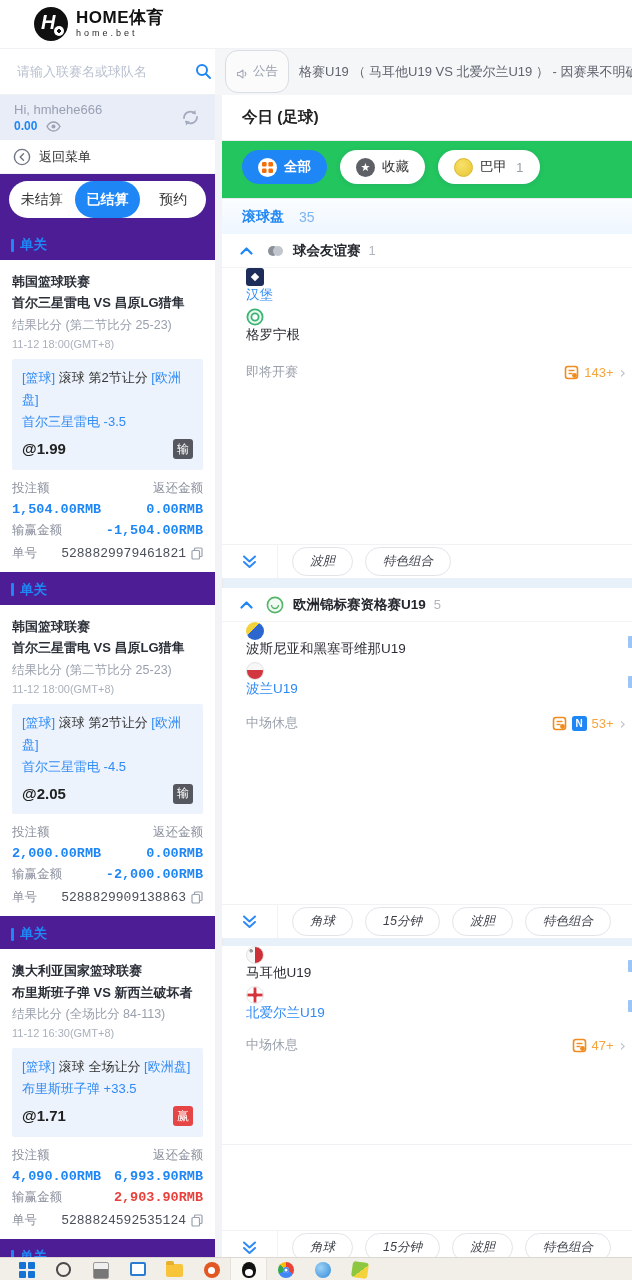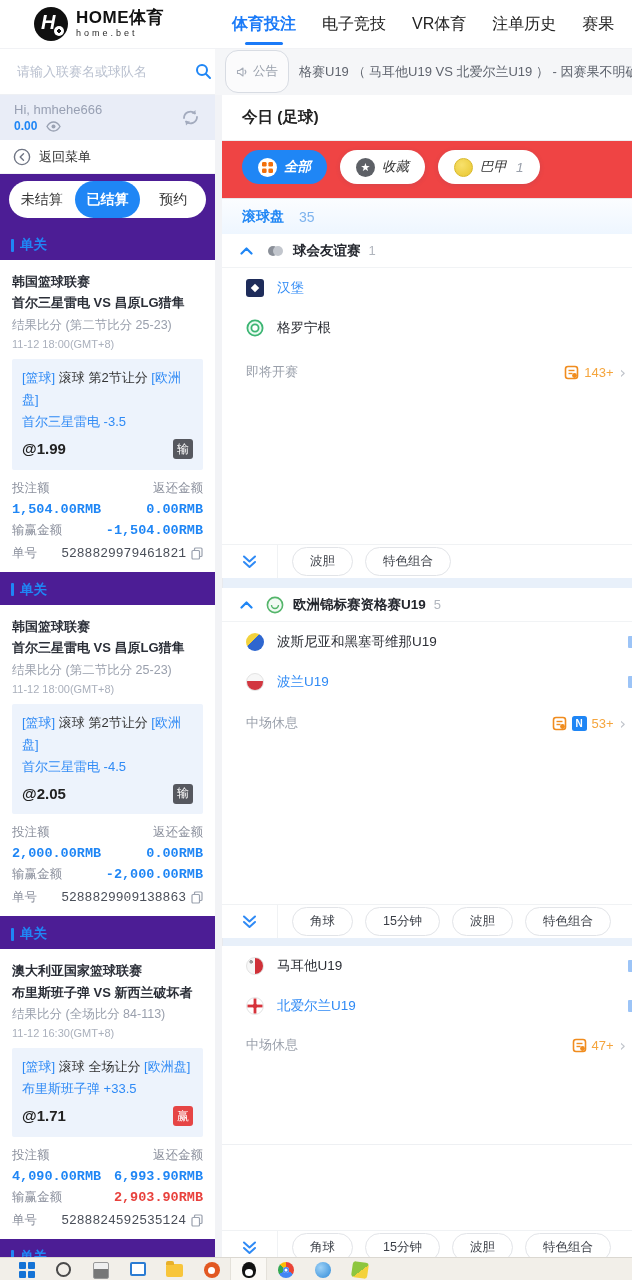--- a/index.html
+++ b/index.html
@@ -64,63 +64,63 @@
   .am-val{font-weight:bold;color:#1f86f5;font-size:13.5px;}
   .am-val.red{color:#e8413c;}
   .order-row{display:flex;align-items:center;margin-top:6px;}
   .order-no{color:#4a4f59;font-size:13px;margin-left:auto;}
   .copy-icon{margin-left:5px;display:flex;cursor:pointer;}
 
   
   .track{position:absolute;left:215px;top:95px;width:7px;height:1163px;background:#f2f3f6;border-right:1px solid #e8eaee;}
   .main{position:absolute;left:215px;top:48px;width:417px;height:1232px;}
   .announce{height:47px;background:#f5f6f8;display:flex;align-items:center;padding-left:10px;overflow:hidden;}
-  .announce-badge{display:flex;align-items:center;gap:5px;border:1px solid #d8dce3;border-radius:13px;
+  .announce-badge{display:flex;align-items:flex-end;gap:5px;border:1px solid #d8dce3;border-radius:13px;
                   padding:12px 10px;color:#9aa1ac;font-size:12.5px;background:#fbfbfc;flex:none;}
   .announce-text{margin-left:10px;font-size:13px;color:#5f646e;white-space:nowrap;overflow:hidden;flex:1;}
   .mblock{margin-left:7px;}
   .today{height:45px;background:#fff;border-bottom:1px solid #eceef1;display:flex;align-items:center;
          padding-left:20px;font-size:15.5px;font-weight:bold;color:#222;}
-  .chips{background:#ef4444;padding:9px 0 14px 20px;display:flex;gap:13px;font-style:italic;}
+  .chips{background:#22c55e;padding:9px 0 14px 20px;display:flex;gap:13px;}
   .chip{height:34px;border-radius:17px;display:flex;align-items:center;padding:0 16px;background:#fff;
         box-shadow:0 1px 5px rgba(60,80,120,.14);font-size:13.5px;color:#333;gap:7px;cursor:pointer;}
   .chip.active{background:#1f86f5;color:#fff;font-weight:bold;box-shadow:none;}
   .chip-icon-all{width:19px;height:19px;border-radius:50%;background:#fff;display:flex;align-items:center;justify-content:center;}
   .chip-icon-star{width:19px;height:19px;border-radius:50%;background:#5d6066;color:#fff;font-size:11px;
                   display:flex;align-items:center;justify-content:center;}
   .chip-icon-league{width:19px;height:19px;border-radius:50%;background:radial-gradient(circle at 40% 35%,#f8e16c,#e8c62f);
                     border:1px solid #d9b92a;box-sizing:border-box;}
   .chip-count{color:#9aa0ab;margin-left:2px;}
   .rolling{height:35px;border-top:1px solid #e7e9ec;background:linear-gradient(180deg,#fbfdff,#eef6ff);
            display:flex;align-items:center;padding-left:20px;}
   .rolling-label{color:#1f86f5;font-weight:bold;font-size:14px;}
   .rolling-count{color:#7db3ee;font-size:14px;margin-left:15px;}
 
   .section{background:#fff;}
   .sec-header{height:33px;display:flex;align-items:center;padding:0 12px;border-bottom:1px solid #f1f3f5;}
   .chev-up{margin:0 13px 0 6px;display:flex;cursor:pointer;}
   .sec-icon{width:18px;height:18px;margin-right:9px;flex:none;display:flex;}
   .sec-title{font-size:13.5px;font-weight:bold;color:#23262d;}
   .sec-count{font-size:13px;color:#b0b5bd;margin-left:8px;}
-  .team-row{height:40px;display:flex;align-items:center;padding:0 12px 0 24px;position:relative;cursor:pointer;}
+  .team-row{height:40px;display:flex;align-items:flex-start;padding:0 12px 0 24px;position:relative;cursor:pointer;flex-direction:column;}
   .team-logo{width:18px;height:18px;margin-right:13px;flex:none;border-radius:50%;}
   .team-name{font-size:13.5px;color:#2c2f36;}
   .team-name.link{color:#2f8af5;}
   .frag{position:absolute;right:0;top:14px;width:4px;height:12px;background:#9cc4f7;border-radius:1px 0 0 1px;}
   .status-row{display:flex;align-items:center;padding:0 6px 0 24px;}
   .status-text{font-size:13px;color:#9aa0ab;flex:1;}
   .more-group{display:flex;align-items:center;gap:5px;}
   .n-icon{background:#1f86f5;color:#fff;border-radius:2.5px;font-size:10px;font-weight:bold;width:15px;height:15px;
           display:flex;align-items:center;justify-content:center;}
   .more-count{color:#f5a53d;font-size:13px;}
   .chev-right{color:#c0c4cb;font-size:16px;margin-left:1px;font-family:"DejaVu Sans",sans-serif;}
   .sec-footer{border-top:1px solid #f0f2f4;height:33px;display:flex;align-items:center;}
   .ft-chev{width:55px;align-self:stretch;display:flex;align-items:center;justify-content:center;
            border-right:1px solid #f0f2f4;cursor:pointer;}
-  .ft-chips{display:flex;gap:12px;margin-left:14px;}
+  .ft-chips{display:flex;gap:12px;margin-left:14px;font-style:italic;}
   .ft-chip{height:27px;border:1px solid #e2e4e8;border-radius:15px;padding:0 17px;display:flex;align-items:center;
            font-size:12.5px;color:#3a3e46;background:#fff;cursor:pointer;}
   .gap10{height:10px;} .gap8{height:8px;}
   .divider{height:1px;background:#eef0f3;}
 
   
   .taskbar{position:absolute;left:0;bottom:0;width:632px;height:22px;background:#f2efe9;border-top:1px solid #dbd8d1;
            display:flex;align-items:flex-start;padding-left:8px;z-index:20;overflow:hidden;}
   .tb-cell{width:37px;height:22px;display:flex;justify-content:center;padding-top:4px;box-sizing:border-box;cursor:pointer;}
   .tb-cell.active-app{background:#faf8f4;border-left:1px solid #e4e1da;border-right:1px solid #e4e1da;}
@@ -153,27 +153,20 @@
     <div class="logo">
       <div class="logo-mark">
           <span>H</span>
           <i></i>
         </div>
       <div class="logo-text">
         <div class="logo-title">HOME体育</div>
         <div class="logo-sub">home.bet</div>
       </div>
     </div>
-    <div class="nav">
-      <div class="nav-item active">体育投注</div>
-      <div class="nav-item">电子竞技</div>
-      <div class="nav-item">VR体育</div>
-      <div class="nav-item">注单历史</div>
-      <div class="nav-item">赛果</div>
-    </div>
   </div>
 
   <div class="sidebar">
     <div class="search-row">
       <input class="search-input" placeholder="请输入联赛名或球队名" style="">
       <span>
         <svg width="17" height="17" viewBox="0 0 17 17">
             <circle cx="7" cy="7" r="5" fill="none" stroke="#1f86f5" stroke-width="2"></circle>
             <line x1="11" y1="11" x2="15" y2="15" stroke="#1f86f5" stroke-width="2" stroke-linecap="round"></line>
           </svg>

